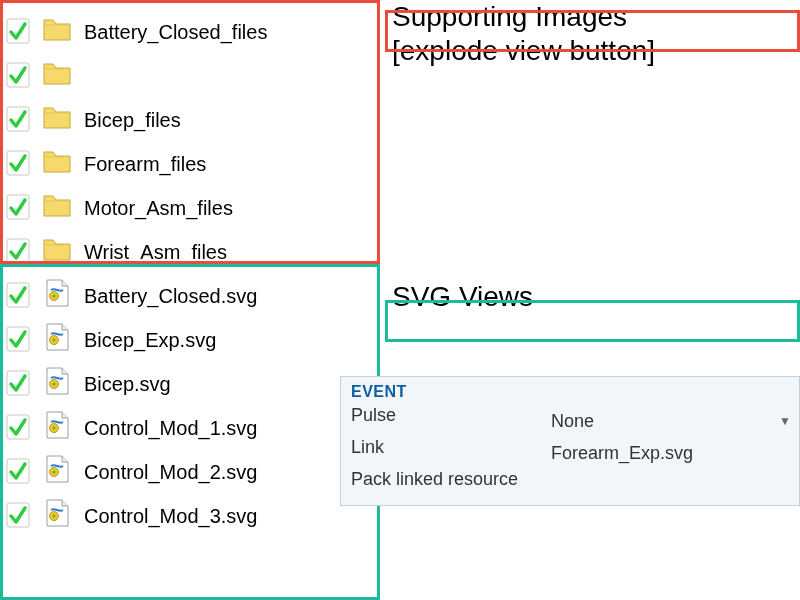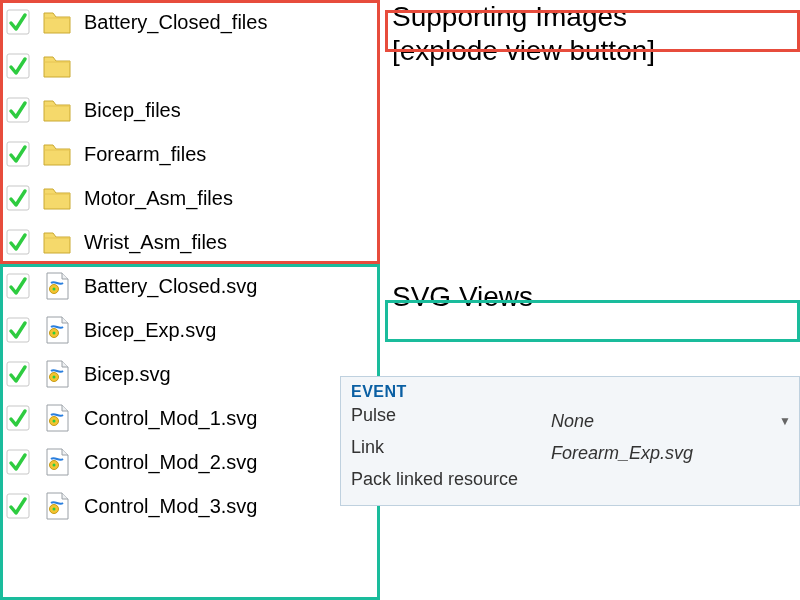--- a/index.html
+++ b/index.html
@@ -1,33 +1,33 @@
 <!DOCTYPE html>
 <html><head>
 <meta charset="utf-8">
 <style>
   * { box-sizing: border-box; margin: 0; padding: 0; }
   html, body { width: 800px; height: 600px; overflow: hidden; background: #fff; font-family: "Segoe UI", Arial, sans-serif; }
   
   .file-panel { position: absolute; left: 0; top: 0; width: 380px; }
-  .file-row { display: flex; align-items: center; height: 44px; padding-left: 6px; gap: 12px; }
+  .file-row { display: flex; align-items: flex-end; height: 44px; padding-left: 6px; gap: 12px; }
   .file-row .check { width: 24px; height: 26px; position: relative; flex-shrink: 0; }
   .file-row .ficon { width: 30px; height: 30px; flex-shrink: 0; }
   .file-row .flabel { font-size: 20px; color: #000; }
   
   .section-box-red { position: absolute; border: 3px solid #e74c3c; }
   .section-box-teal { position: absolute; border: 3px solid #1abc9c; }
   
   .heading { position: absolute; font-size: 28px; font-weight: 400; color: #000; line-height: 1.2; }
   
   .event-panel { position: absolute; border: 1px solid #bfd1df; background: #f3f6f9; }
   .event-header { font-size: 16px; font-weight: 700; color: #0a5fa3; padding: 6px 0 4px 10px; letter-spacing: 0.5px; }
   .event-row { display: flex; font-size: 18px; color: #333; }
   .event-row .elabel { width: 210px; padding-left: 10px; }
-  .event-row .eval { flex: 1; display: flex; align-items: center; gap: 8px; font-style: italic; }
+  .event-row .eval { flex: 1; display: flex; align-items: center; gap: 8px; }
   .tri { color: #666; font-size: 12px; margin-left: auto; margin-right: 8px; }
   .chk { width: 18px; height: 18px; border: 1px solid #888; background: #fff; display: inline-block; }
   
   
   .red-files { left: 0; top: 0; width: 380px; height: 264px; }
   .teal-files { left: 0; top: 264px; width: 380px; height: 336px; }
   .red-right { left: 385px; top: 10px; width: 415px; height: 42px; }
   .teal-right { left: 385px; top: 300px; width: 415px; height: 42px; }
   
   .heading-top { left: 392px; top: 0px; }

